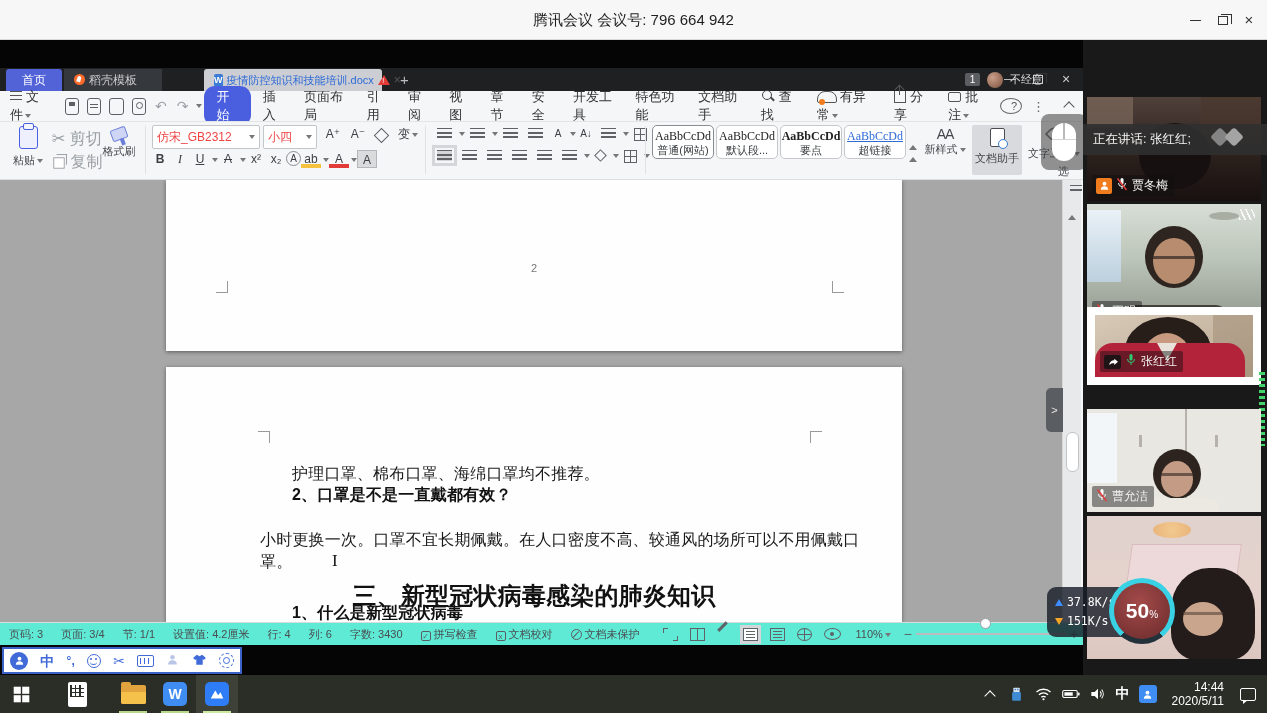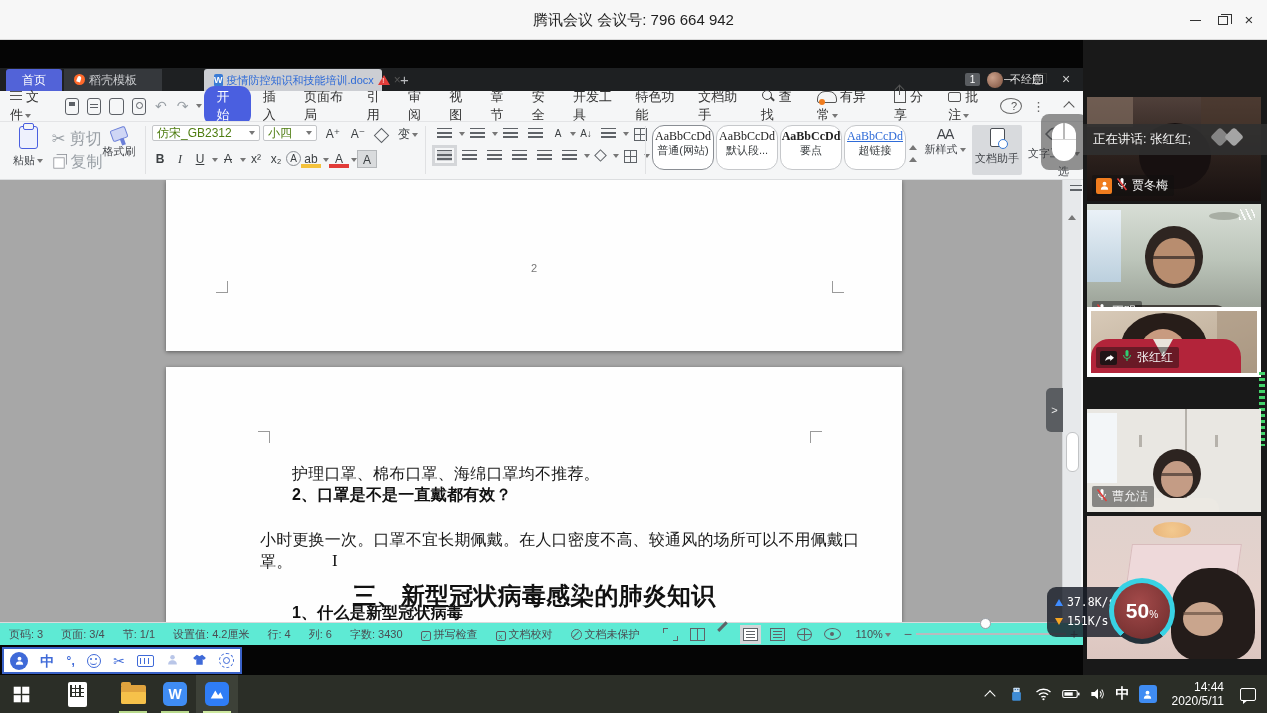--- a/index.html
+++ b/index.html
@@ -59,28 +59,28 @@
   
   #ribbon{left:0;top:53px;width:1083px;height:59px;border-top:1px solid #e3e4e6;border-bottom:1px solid #dcdee0;background:#f5f6f7;font-size:11px;color:#44474c}
   .vsep{top:58px;width:1px;height:48px;background:#e0e1e3}
   .riblabel{font-size:11px;color:#44474c}
   .clip{width:19px;height:23px;border:1.6px solid #4a5fe0;border-radius:3px;position:relative;background:#eef1fd}
   .clip::before{content:"";position:absolute;left:3px;top:-4px;width:9px;height:5px;background:#f5f6f7;border:1.6px solid #4a5fe0;border-radius:2px}
   .copyic{width:14px;height:14px;border:1.4px solid #8a8e94;position:relative;background:#fff}
   .copyic::before{content:"";position:absolute;left:3px;top:-5px;width:12px;height:12px;border:1.4px solid #8a8e94;border-bottom:none;border-left:none;background:transparent}
   .brush{width:16px;height:12px;background:#cfd6f5;border:1.4px solid #6b7fd8;border-radius:2px;position:relative;transform:rotate(-20deg)}
   .brush::after{content:"";position:absolute;left:6px;bottom:-7px;width:4px;height:7px;background:#6b7fd8}
-  .fbox{height:16px;background:#fff;border:1px solid #c3c5c8;border-radius:2px;font-size:12px;color:#4d7c0f;display:flex;align-items:center;padding:0 4px;justify-content:space-between}
+  .fbox{height:24px;background:#fff;border:1px solid #c3c5c8;border-radius:2px;font-size:12px;color:#ef4444;display:flex;align-items:center;padding:0 4px;justify-content:space-between}
   .fmt{display:inline-block;text-align:center;min-width:20px;height:18px;line-height:18px;font-size:12px;color:#3c4043}
   .st{display:inline-block;width:15px;height:11px;background:repeating-linear-gradient(180deg,#5f6368 0 1.4px,rgba(0,0,0,0) 1.4px 4.2px);margin:0 5px}
   .st.sel{outline:3px solid #d4d6d9;outline-offset:2px;background-color:#d4d6d9}
   .grid4{display:inline-block;width:13px;height:13px;border:1.3px solid #5f6368;position:relative;margin:0 5px}
   .grid4::before{content:"";position:absolute;left:5px;top:0;width:1.3px;height:100%;background:#5f6368}
   .grid4::after{content:"";position:absolute;left:0;top:5px;width:100%;height:1.3px;background:#5f6368}
-  .sgal{top:57px;height:45px;background:#fff;border:1px solid #c6c8cb;border-radius:12px;text-align:center;padding-top:4px}
+  .sgal{top:57px;height:34px;background:#fff;border:1px solid #c6c8cb;border-radius:5px;text-align:center;padding-top:4px}
   .sgal .samp{font-family:"Liberation Serif",serif;font-size:12px;line-height:13px;color:#222}
   .sgal .slab{font-size:11px;color:#3c4043;line-height:15px}
   .bigbtn{text-align:center}
   .diamond{display:inline-block;width:11px;height:11px;border:1.5px solid #5f6368;transform:rotate(45deg)}
   .wrench{display:inline-block;width:16px;height:16px;border:2px solid #5f6368;border-radius:50% 50% 50% 0;position:relative;transform:rotate(45deg)}
   .mag{display:inline-block;width:16px;height:16px;position:relative}
   .mag::before{content:"";position:absolute;left:1px;top:1px;width:9px;height:9px;border:2px solid #5f6368;border-radius:50%}
   .mag::after{content:"";position:absolute;left:11px;top:11px;width:5px;height:2px;background:#5f6368;transform:rotate(45deg)}
   .docassic{display:inline-block;width:15px;height:19px;border:1.5px solid #4a4e54;border-radius:2px;position:relative;background:#fff}
   .docassic::after{content:"";position:absolute;right:-4px;bottom:-3px;width:8px;height:8px;border:1.5px solid #3a7bd5;border-radius:50%;background:#fff}
@@ -474,21 +474,21 @@
               <rect x="9" y="2" width="6" height="13" rx="3" fill="#fff"></rect>
               <path d="M5 12a7 7 0 0 0 14 0" stroke="#fff" stroke-width="2" fill="none"></path>
               <line x1="12" y1="19" x2="12" y2="24" stroke="#fff" stroke-width="2"></line>
               <line x1="3" y1="3" x2="21" y2="26" stroke="#e23c39" stroke-width="3"></line>
             </svg>
         </span>
         <span>王明</span>
       </div>
     </div>
 
-    <div class="tile ab" style="top:267px;height:70px;border:4px solid #ffffff">
+    <div class="tile ab" style="top:267px;height:78px;border:8px solid #ffffff">
       <div class="sc" style="background:linear-gradient(160deg,#d8cab8 0%,#c4b4a0 60%,#b2a18c 100%)">
         <div class="ab" style="right:0;top:0;width:40px;height:100%;background:#a5917c;opacity:.6"></div>
         <div class="blob" style="left:30px;top:2px;width:86px;height:66px;background:#271d19"></div>
         <div class="blob" style="left:48px;top:18px;width:48px;height:50px;background:#c89b80"></div>
         <div class="ab" style="left:48px;top:32px;width:48px;height:4px;background:#553f33;opacity:.6;border-radius:2px"></div>
         <div class="ab" style="left:0px;bottom:0;width:150px;height:34px;border-radius:18px 18px 0 0;background:#b3243a"></div>
         <div class="ab" style="left:62px;bottom:16px;width:20px;height:18px;background:#e8e3da;clip-path:polygon(50% 100%,0 0,100% 0)"></div>
       </div>
       <div class="plabel">
         <span class="shbadge">

